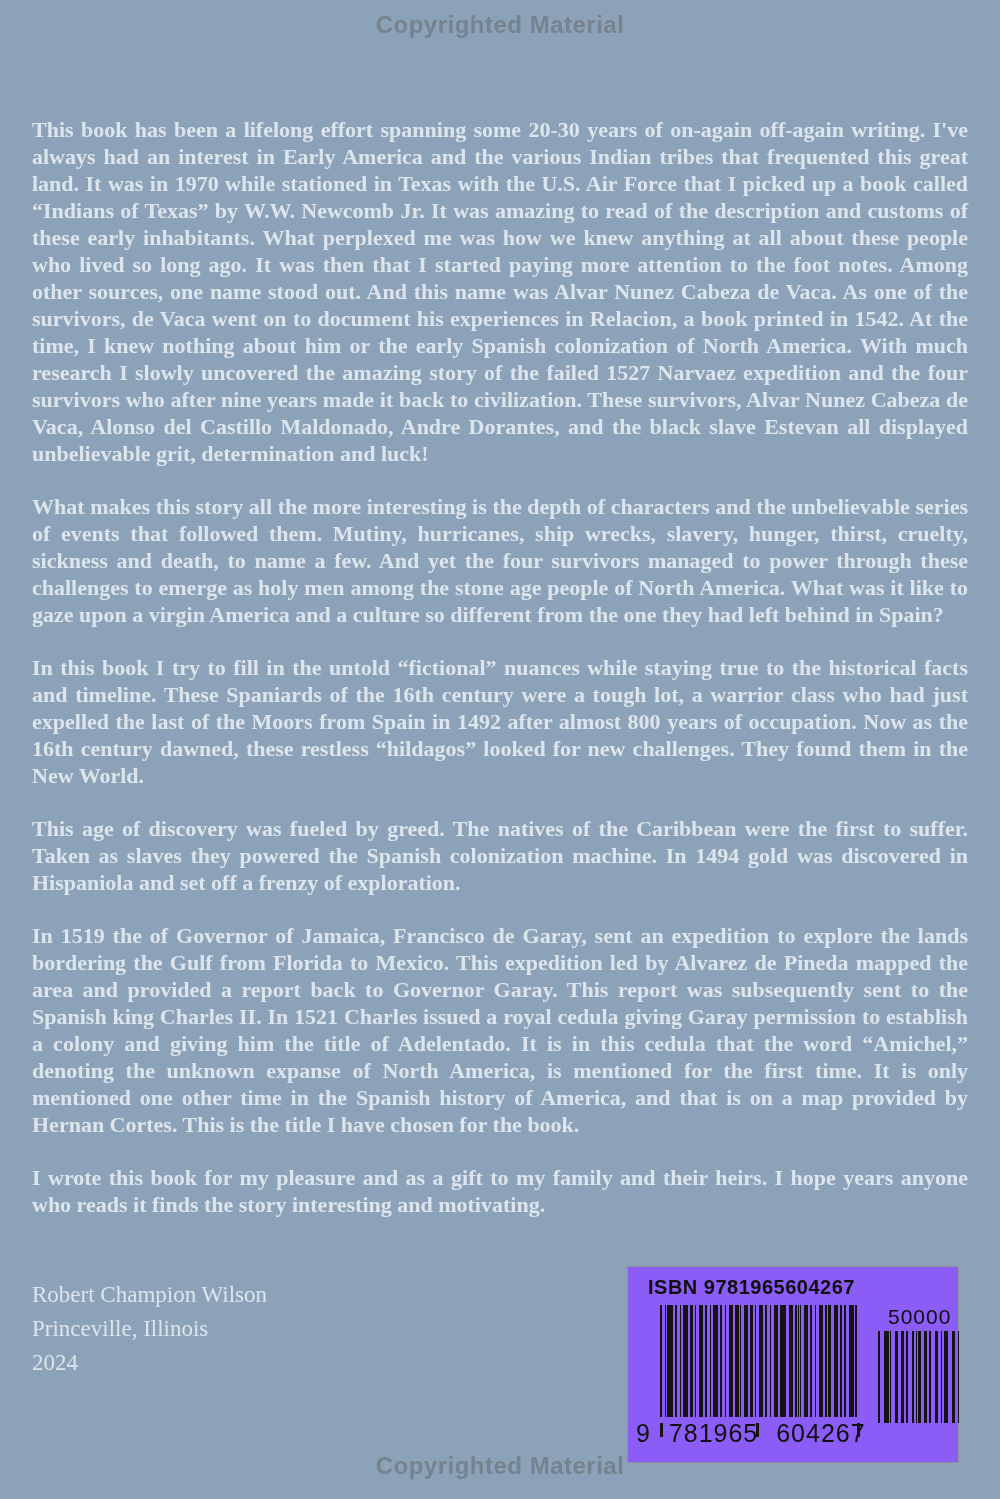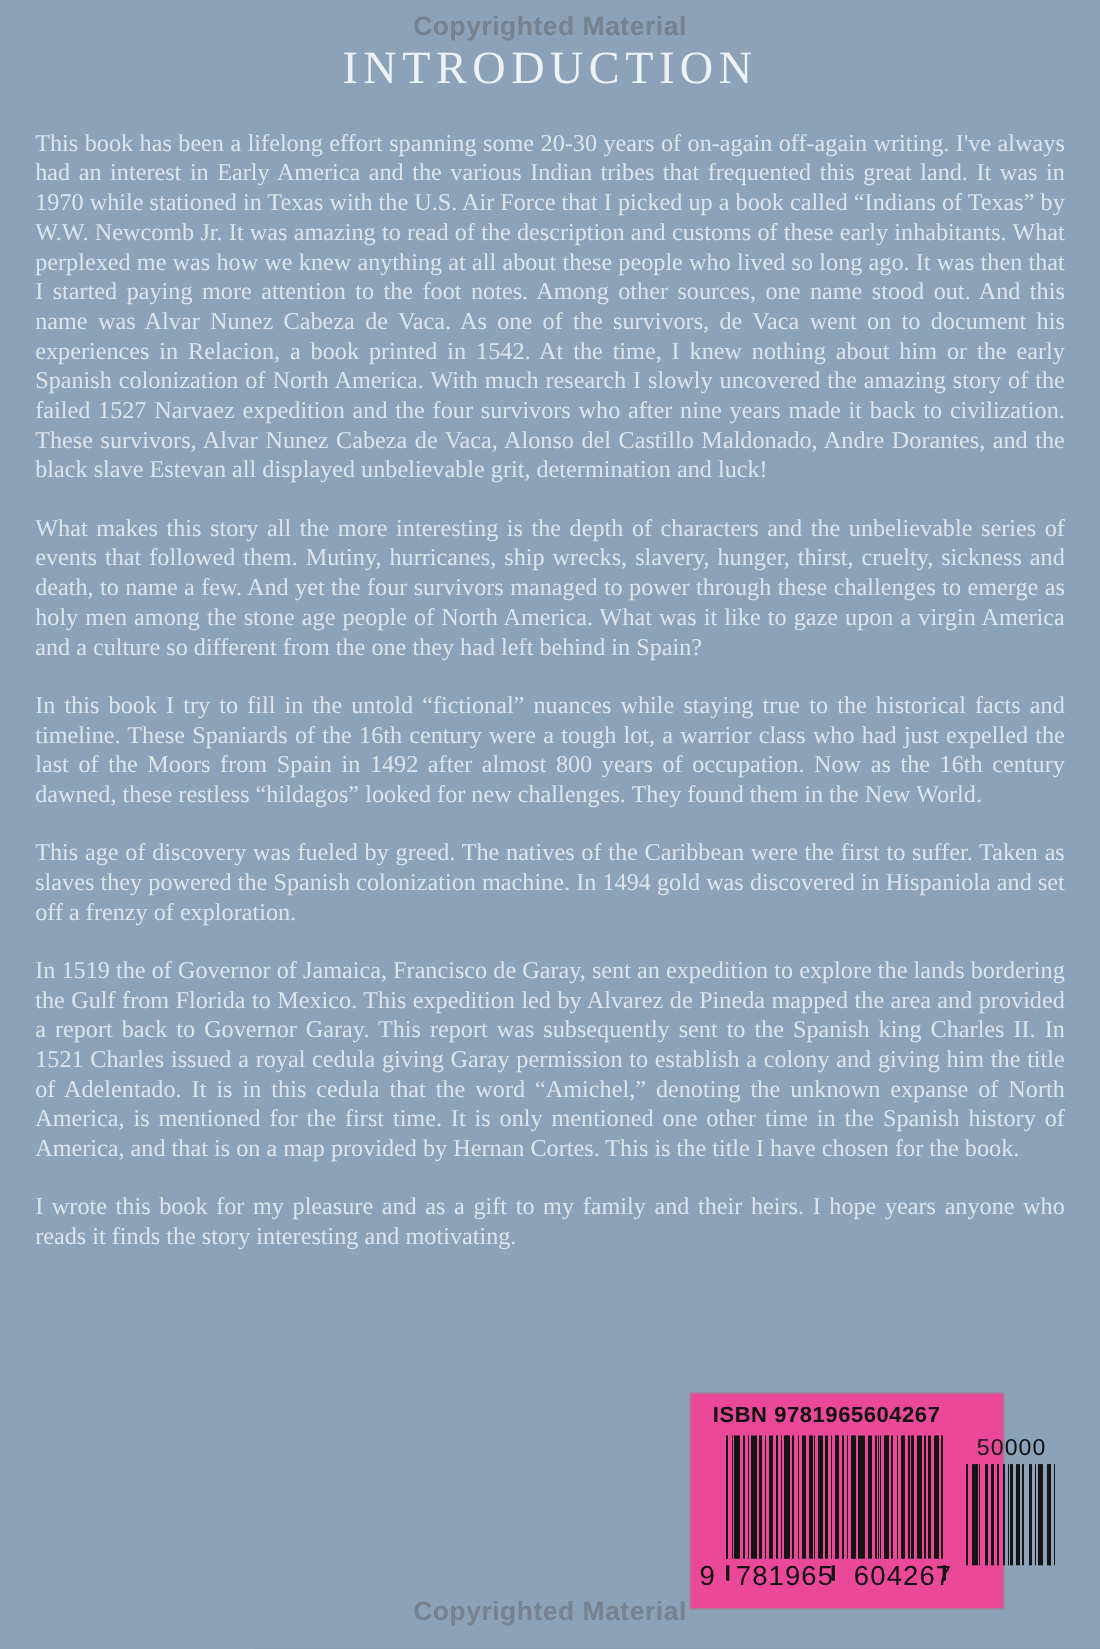--- a/index.html
+++ b/index.html
@@ -42,39 +42,40 @@
 
   .content {
     position: absolute;
     top: 116px;
     left: 32px;
     width: 936px;
     color: #dde5ec;
     font-size: 22px;
     line-height: 27px;
     text-align: justify;
+    font-weight: bold;
   }
   .content p { margin: 0 0 26px 0; }
 
   .signature {
     position: absolute;
     left: 32px;
     top: 1278px;
     color: #dde5ec;
     font-size: 23px;
     line-height: 34px;
   }
 
   .isbn-panel {
     position: absolute;
     left: 627px;
     top: 1266px;
-    width: 286px;
+    width: 332px;
     height: 197px;
-    background: #ec4899;
+    background: #8b5cf6;
     border: 1px solid #8d9399;
     box-sizing: border-box;
     font-family: "Liberation Sans", sans-serif;
     color: #101010;
   }
   .isbn-label {
     margin: 9px 0 0 20px;
     font-size: 20px;
     font-weight: 700;
     letter-spacing: 0.5px;
@@ -113,31 +114,35 @@
       repeating-linear-gradient(90deg, #141414 0px, #141414 2px, transparent 2px, transparent 6px, #141414 6px, #141414 9px, transparent 9px, transparent 12px, #141414 12px, #141414 13px, transparent 13px, transparent 17px);
   }
 </style>
 </head>
 <body>
 
 <div class="page">
 
   <div class="watermark watermark-top">Copyrighted Material</div>
 
-  <div class="title">INTRODUCTION</div>
 
   <div class="content">
     <p>This book has been a lifelong effort spanning some 20-30 years of on-again off-again writing. I've always had an interest in Early America and the various Indian tribes that frequented this great land. It was in 1970 while stationed in Texas with the U.S. Air Force that I picked up a book called “Indians of Texas” by W.W. Newcomb Jr. It was amazing to read of the description and customs of these early inhabitants. What perplexed me was how we knew anything at all about these people who lived so long ago. It was then that I started paying more attention to the foot notes. Among other sources, one name stood out. And this name was Alvar Nunez Cabeza de Vaca. As one of the survivors, de Vaca went on to document his experiences in Relacion, a book printed in 1542. At the time, I knew nothing about him or the early Spanish colonization of North America. With much research I slowly uncovered the amazing story of the failed 1527 Narvaez expedition and the four survivors who after nine years made it back to civilization. These survivors, Alvar Nunez Cabeza de Vaca, Alonso del Castillo Maldonado, Andre Dorantes, and the black slave Estevan all displayed unbelievable grit, determination and luck!</p>
     <p>What makes this story all the more interesting is the depth of characters and the unbelievable series of events that followed them. Mutiny, hurricanes, ship wrecks, slavery, hunger, thirst, cruelty, sickness and death, to name a few. And yet the four survivors managed to power through these challenges to emerge as holy men among the stone age people of North America. What was it like to gaze upon a virgin America and a culture so different from the one they had left behind in Spain?</p>
     <p>In this book I try to fill in the untold “fictional” nuances while staying true to the historical facts and timeline. These Spaniards of the 16th century were a tough lot, a warrior class who had just expelled the last of the Moors from Spain in 1492 after almost 800 years of occupation. Now as the 16th century dawned, these restless “hildagos” looked for new challenges. They found them in the New World.</p>
     <p>This age of discovery was fueled by greed. The natives of the Caribbean were the first to suffer. Taken as slaves they powered the Spanish colonization machine. In 1494 gold was discovered in Hispaniola and set off a frenzy of exploration.</p>
     <p>In 1519 the of Governor of Jamaica, Francisco de Garay, sent an expedition to explore the lands bordering the Gulf from Florida to Mexico. This expedition led by Alvarez de Pineda mapped the area and provided a report back to Governor Garay. This report was subsequently sent to the Spanish king Charles II. In 1521 Charles issued a royal cedula giving Garay permission to establish a colony and giving him the title of Adelentado. It is in this cedula that the word “Amichel,” denoting the unknown expanse of North America, is mentioned for the first time. It is only mentioned one other time in the Spanish history of America, and that is on a map provided by Hernan Cortes. This is the title I have chosen for the book.</p>
     <p>I wrote this book for my pleasure and as a gift to my family and their heirs. I hope years anyone who reads it finds the story interesting and motivating.</p>
   </div>
 
+  <div class="signature">
+    <div>Robert Champion Wilson</div>
+    <div>Princeville, Illinois</div>
+    <div>2024</div>
+  </div>
 
   <div class="isbn-panel">
     <div class="isbn-label">ISBN 9781965604267</div>
     <div class="barcode-row">
       <div class="ean-wrap">
         <div class="ean-bars"></div>
         <div class="guard guard-left"></div>
         <div class="guard guard-middle"></div>
         <div class="guard guard-right"></div>
         <div class="ean-digits">9 781965 604267</div>

